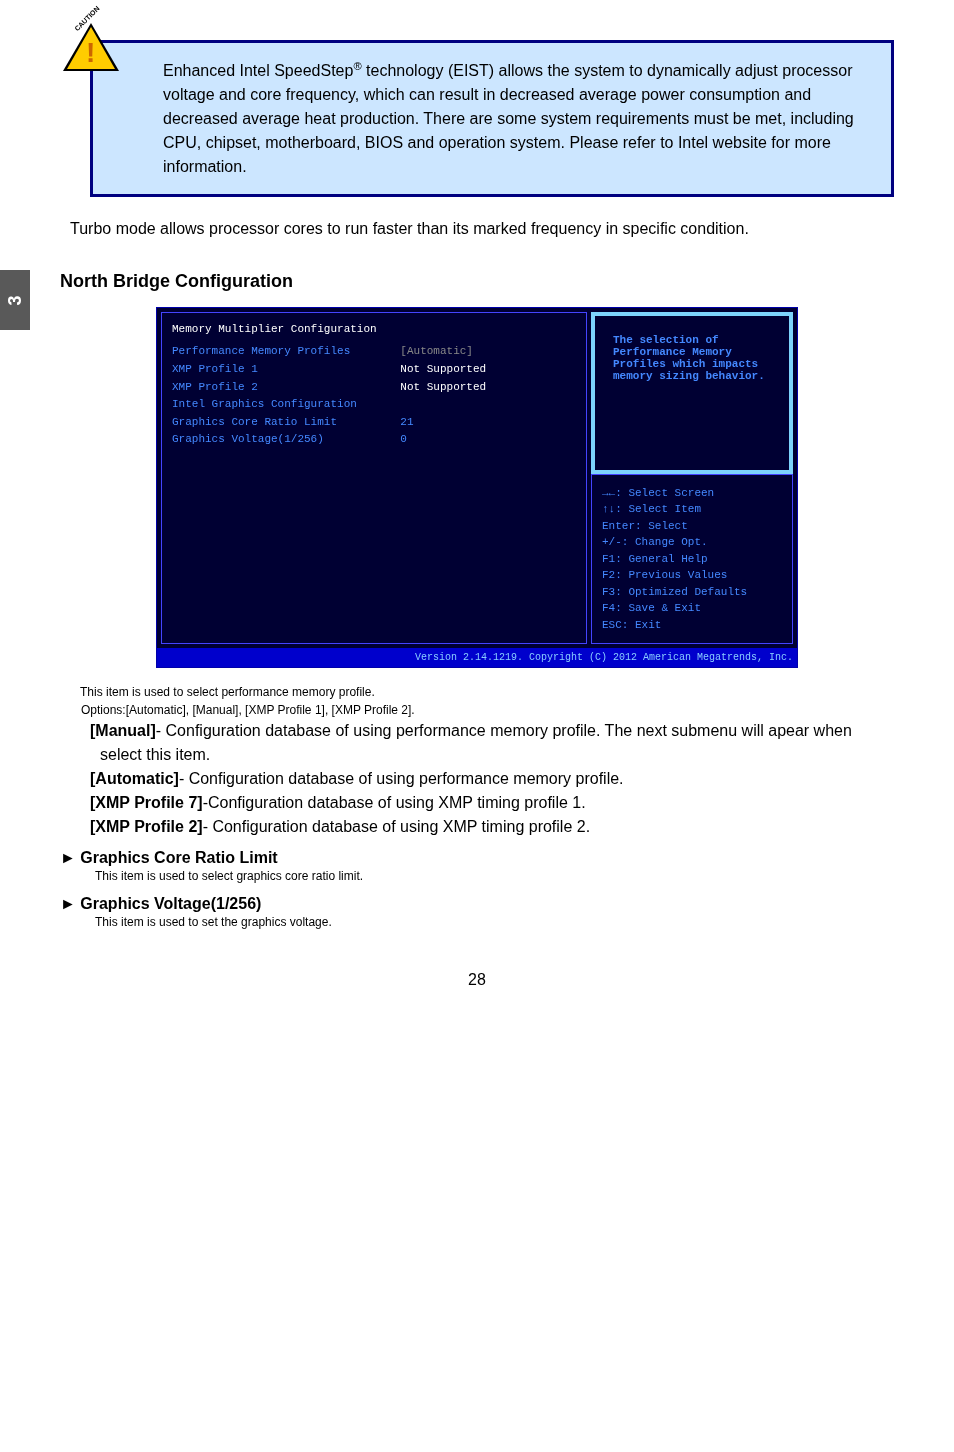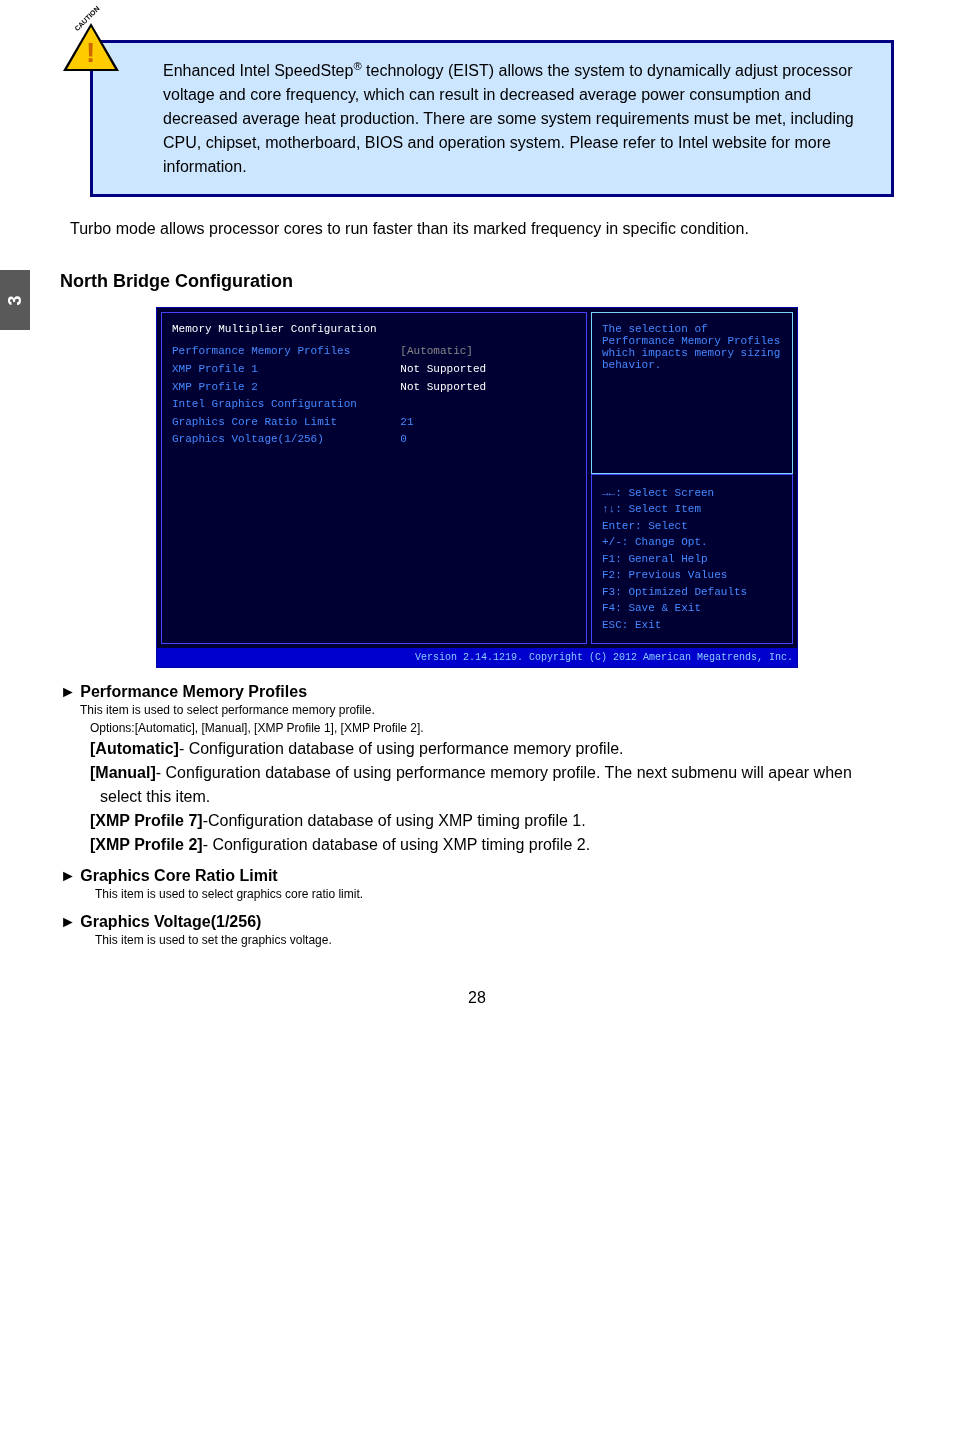--- a/index.html
+++ b/index.html
@@ -137,24 +137,25 @@
       border: 1px solid #4444ff;
       margin: 4px 2px 4px 4px;
     }
     .bios-right {
       flex: 1;
       margin: 4px 4px 4px 2px;
       display: flex;
       flex-direction: column;
     }
     .bios-right-top {
-      border: 1px solid #7dd3fc;
-      padding: 10px;
+      border: 4px solid #7dd3fc;
+      padding: 18px;
       color: #4488ff;
       flex: 1;
+      font-weight: bold;
     }
     .bios-right-bottom {
       border: 1px solid #4444ff;
       padding: 10px;
       color: #4488ff;
       flex: 1;
       line-height: 1.5;
     }
     .bios-row {
       display: flex;
@@ -279,26 +280,25 @@
               <div>F4: Save &amp; Exit</div>
               <div>ESC: Exit</div>
             </div>
         </div>
       </div>
     </div>
     <div class="bios-footer">Version 2.14.1219. Copyright (C) 2012 American Megatrends, Inc.</div>
   </div>
 
   <div style="margin-top:15px;">
-    <div class="item-heading">► Performance Memory Profiles</div>
     <div class="item-body">This item is used to select performance memory profile.</div>
-    <div class="item-body" style="margin-left:30px;">Options:[Automatic], [Manual], [XMP Profile 1], [XMP Profile 2].</div>
+    <div class="item-body" style="margin-left:21px;">Options:[Automatic], [Manual], [XMP Profile 1], [XMP Profile 2].</div>
     <div id="perf-opts">
+        <div class="sub-option"><b>[Manual]</b><span>- Configuration database of using performance memory profile. The next submenu will apear when select this item.</span></div>
         <div class="sub-option"><b>[Automatic]</b><span>- Configuration database of using performance memory  profile.</span></div>
-        <div class="sub-option"><b>[Manual]</b><span>- Configuration database of using performance memory profile. The next submenu will apear when select this item.</span></div>
         <div class="sub-option"><b>[XMP Profile 7]</b><span>-Configuration database of using XMP timing profile 1.</span></div>
         <div class="sub-option"><b>[XMP Profile 2]</b><span>- Configuration database of using XMP timing profile 2.</span></div>
       </div>
 
     <div class="item-heading">► Graphics Core Ratio Limit</div>
     <div class="item-body" style="margin-left:35px;">This item is used to select graphics core ratio limit.</div>
 
     <div class="item-heading">► Graphics Voltage(1/256)</div>
     <div class="item-body" style="margin-left:35px;">This item is used to set the graphics voltage.</div>
   </div>

